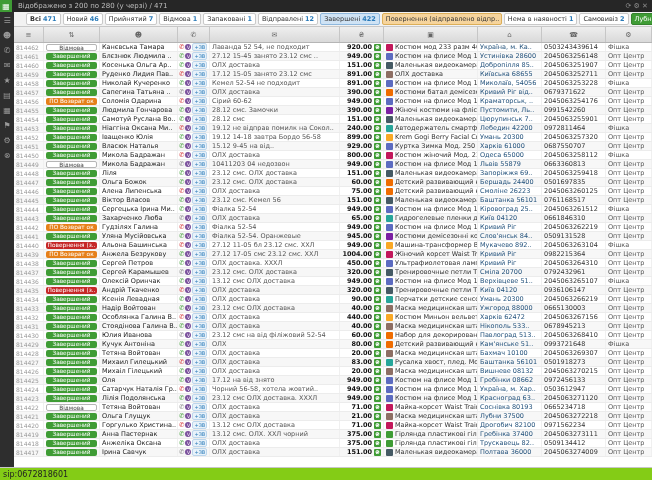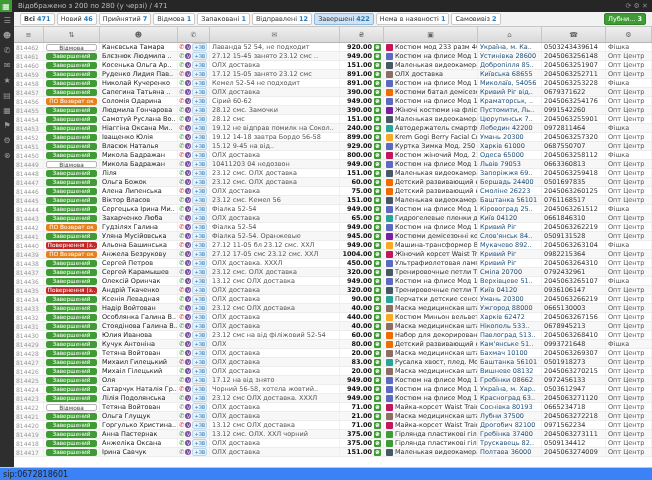--- a/index.html
+++ b/index.html
@@ -5,21 +5,21 @@
   *{box-sizing:border-box;margin:0;padding:0}
   html,body{width:652px;height:480px;overflow:hidden;font-family:"DejaVu Sans",sans-serif;background:#fff}
   .app{display:flex;flex-direction:column;width:652px;height:480px}
   .topbar{height:12px;background:#262626;color:#bdbdbd;display:flex;align-items:center;gap:6px;font-size:7px;flex:none}
   .logo{width:12px;height:12px;background:#3f9c35;color:#fff;font-size:8px;display:flex;align-items:center;justify-content:center;flex:none}
   .tb-right{margin-left:auto;padding-right:4px;color:#8a8a8a}
   .main{display:flex;flex:1;min-height:0}
   .sidebar{width:14px;background:#2e2e2e;display:flex;flex-direction:column;align-items:center;padding-top:5px;gap:7px;flex:none}
   .sidebar .sic{color:#9a9a9a;font-size:8px;line-height:1;cursor:pointer}
   .content{flex:1;display:flex;flex-direction:column;min-width:0}
-  .tabs{height:15px;background:#f2f2f2;border-bottom:1px solid #c7c7c7;display:flex;align-items:center;gap:2px;padding:0 6px;font-size:6.5px;overflow:hidden;flex:none}
+  .tabs{height:15px;background:#f2f2f2;border-bottom:1px solid #c7c7c7;display:flex;align-items:center;gap:2px;padding:0 12px;font-size:6.5px;overflow:hidden;flex:none}
   .tab{padding:1px 3px;border:1px solid #c9c9c9;border-radius:2px;background:#fff;color:#333;display:flex;gap:2px;align-items:center;white-space:nowrap;cursor:pointer;flex:none}
   .tab .count{color:#2b7bb9;font-weight:bold}
   .tab.all{font-weight:bold}
   .tab.selected{background:#cfe3f5;border-color:#8fb8dd}
   .tab.warn{background:#f6d49c;border-color:#dcae58;max-width:120px;overflow:hidden}
   .tab.green{background:#3f9c35;border-color:#35822d;color:#fff;margin-left:auto}
   .tab.green .count{color:#eaffea}
   .thead{height:16px;background:linear-gradient(#efefef,#d9d9d9);border-bottom:1px solid #b5b5b5;display:grid;grid-template-columns:30px 56px 78px 32px 130px 44px 94px 64px 64px 1fr;align-items:stretch;font-size:7px;color:#666;flex:none}
   .hcell{display:flex;align-items:center;justify-content:center;border-right:1px solid #c6c6c6;cursor:pointer}
   .tbody{flex:1;overflow:hidden;font-size:6.5px}
@@ -34,21 +34,21 @@
   .viber{width:6px;height:6px;border-radius:50%;background:#7b519d;color:#fff;font-size:4.5px;display:flex;align-items:center;justify-content:center;flex:none}
   .vb{color:#2b7bb9;font-size:5px;line-height:6px;border:1px solid #bcd6ec;background:#e8f2fa;border-radius:2px;padding:0 1px;flex:none}
   .cell.desc{color:#555}
   .cell.price{justify-content:flex-end;font-weight:bold;color:#111}
   .price-icon{width:7px;height:7px;background:#3f9c35;color:#fff;border-radius:1px;font-size:5px;display:flex;align-items:center;justify-content:center;margin-left:2px;flex:none}
   .product-icon{width:7px;height:7px;border-radius:1px;margin-right:2px;background:#888;flex:none}
   .cell.prod{color:#333}
   .cell.reg{color:#23527c}
   .cell.ph{color:#333}
   .cell.src{color:#555}
-  .statusbar{height:13px;background:#3b82f6;border-top:1px solid #c7c7c7;display:flex;align-items:center;padding-left:3px;font-size:8px;color:#222;flex:none}
+  .statusbar{height:13px;background:#84cc16;border-top:1px solid #c7c7c7;display:flex;align-items:center;padding-left:3px;font-size:8px;color:#222;flex:none}
 </style>
 </head>
 <body>
 
 <div class="app">
 
   <div class="topbar">
     <div class="logo">▦</div>
     <span>Відображено з 200 по 280 (у черзі) / 471</span>
     <span class="tb-right">⟳ ⚙ ✕</span>
@@ -93,20 +93,24 @@
             <span class="count">1</span>
           </div>
           <div class="tab">
             <span>Відправлені</span>
             <span class="count">12</span>
           </div>
           <div class="tab selected">
             <span>Завершені</span>
             <span class="count">422</span>
           </div>
+          <div class="tab warn">
+            <span>Повернення (відправлено відпр..</span>
+            <span class="count">4</span>
+          </div>
           <div class="tab">
             <span>Нема в наявності</span>
             <span class="count">1</span>
           </div>
           <div class="tab">
             <span>Самовивіз</span>
             <span class="count">2</span>
           </div>
           <div class="tab green">
             <span>Лубни...</span>
@@ -455,21 +459,21 @@
             </div>
             <div class="cell desc">10411203 04 недозвон</div>
             <div class="cell price">
               <span>949.00</span>
               <span class="price-icon">₴</span>
             </div>
             <div class="cell prod">
               <span class="product-icon" style="background: rgb(92, 107, 192);"></span>
               <span>Костюм на флисе Мод 1014 (зм..</span>
             </div>
-            <div class="cell reg">Львів 79053</div>
+            <div class="cell reg">Львів 55879</div>
             <div class="cell ph">0663360813</div>
             <div class="cell src">Опт Центр</div>
           </div>
           <div class="row">
             <div class="cell id">814448</div>
             <div class="cell">
               <span class="status-badge" style="background: rgb(63, 156, 53); color: rgb(255, 255, 255);">Завершений</span>
             </div>
             <div class="cell name">Ліля</div>
             <div class="cell msgr">

